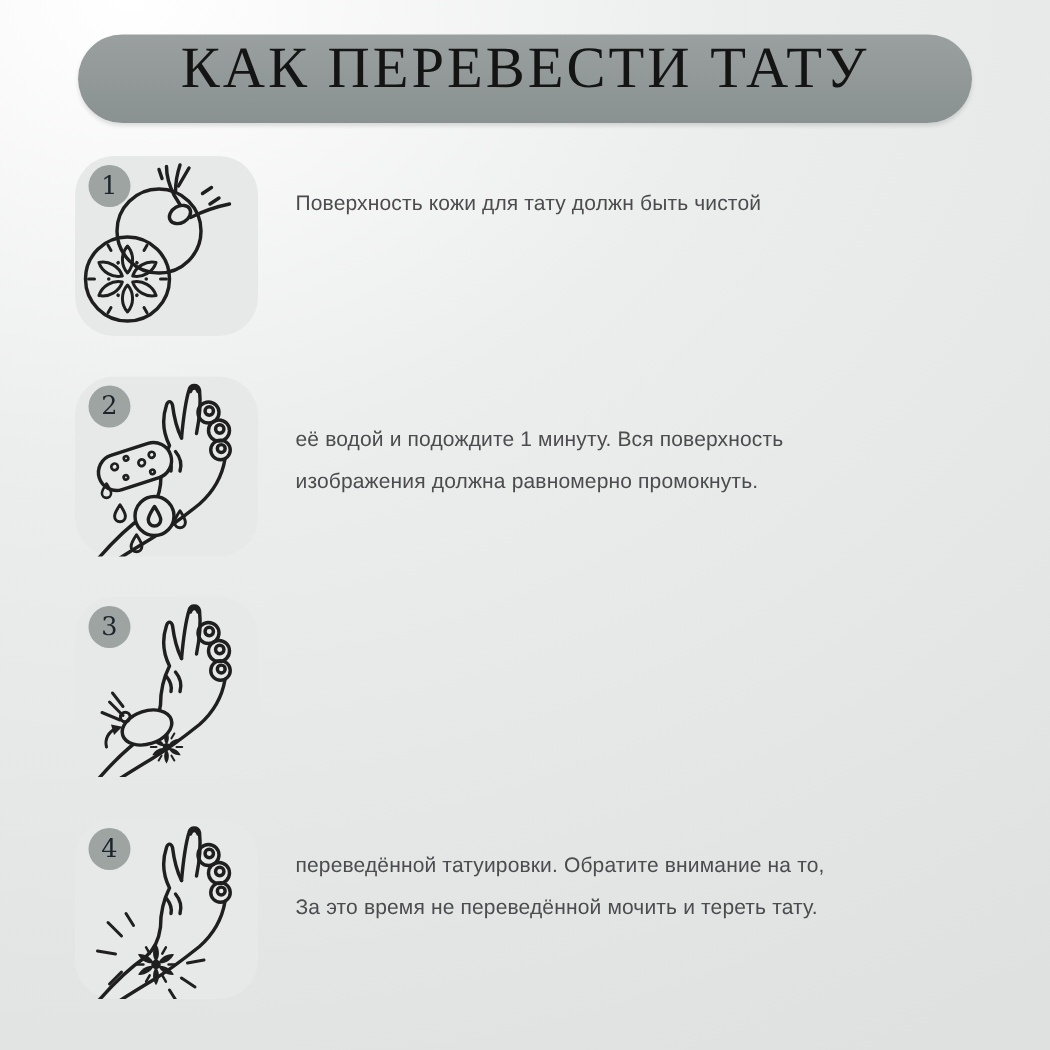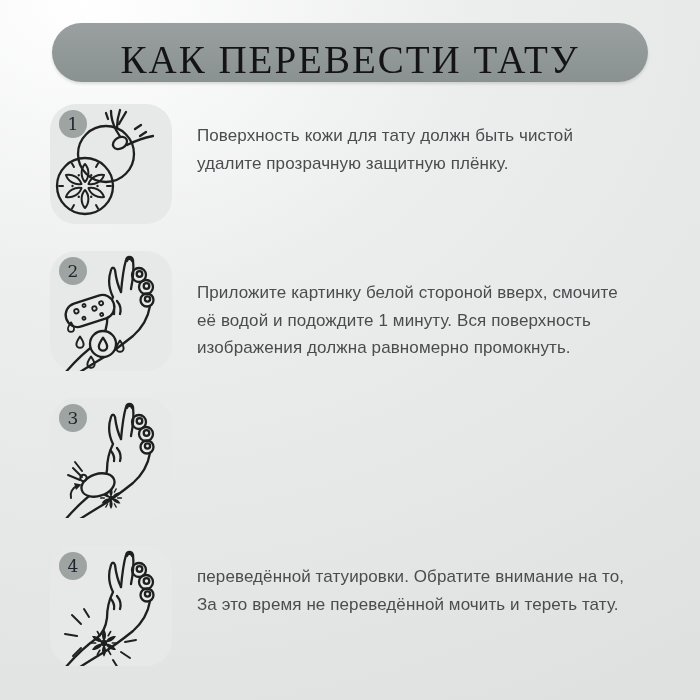--- a/index.html
+++ b/index.html
@@ -4,39 +4,39 @@
 <style>
   html,body{margin:0;padding:0;background:#cfcfcf;}
   .page{
     position:relative;width:700px;height:700px;overflow:hidden;
     background: radial-gradient(150% 115% at 12% 0%, #ffffff 0%, #eceded 38%, #dfe1e1 100%);
     font-family:"Liberation Sans", sans-serif;
   }
   .banner{
     position:absolute;left:52px;top:23px;width:596px;height:59px;border-radius:30px;
     background:linear-gradient(#99a09f,#8a9291);
-    display:flex;align-items:flex-end;justify-content:center;
+    display:flex;align-items:flex-start;justify-content:center;
     box-shadow:0 2px 3px rgba(0,0,0,0.12);
   }
   .banner h1{
     margin:0;font-family:"Liberation Serif", serif;font-weight:500;
     font-size:39px;letter-spacing:2px;color:#141414;white-space:nowrap;
   }
   .card{
     position:absolute;left:50px;width:122px;height:120px;border-radius:26px;background:#e7e9e9;
   }
   .card svg.illu{position:absolute;left:0;top:0;}
   .badge{
     position:absolute;left:9px;top:6px;width:28px;height:28px;border-radius:50%;
     background:#9da4a2;display:flex;align-items:center;justify-content:center;
     font-family:"DejaVu Serif", serif;font-size:17px;color:#1d242b;z-index:2;
   }
   .steptext{
     position:absolute;left:197px;width:492px;color:#4c4c4e;
-    font-size:17px;line-height:27.5px;letter-spacing:0.1px;
+    font-size:14px;line-height:27.5px;letter-spacing:0.1px;
   }
   .card.c1{top:104px}.card.c2{top:251px}.card.c3{top:398px}.card.c4{top:546px}
   .steptext.t1{top:122px}.steptext.t2{top:279px}.steptext.t3{top:427px}.steptext.t4{top:563px}
 </style>
 </head>
 <body>
 
 <svg width="0" height="0" style="position:absolute" aria-hidden="true">
   <defs>
     <g id="hand" fill="none" stroke="#1f1f1f" stroke-width="2.3" stroke-linecap="round" stroke-linejoin="round">
@@ -127,21 +127,20 @@
       <path d="M75 8 L68 20"></path>
       <path d="M55 9 L57 15"></path>
       <ellipse cx="69" cy="39" rx="7.5" ry="5.5" transform="rotate(-30 69 39)" fill="#e7e9e9"></ellipse>
       <path d="M76 41 C84 37 92 34 102 32"></path>
       <path d="M84 25 l6 -4"></path>
       <path d="M89 32 l6 -4"></path>
     </svg>
   </div>
   <div class="steptext t1">
     <div>Поверхность кожи для тату должн быть чистой</div>
-    <div>удалите прозрачную защитную плёнку.</div>
   </div>
 
   <div class="card c2">
     <div class="badge">
       <span>2</span>
     </div>
     <svg class="illu" width="122" height="120" viewBox="0 0 120 120" fill="none" stroke="#1f1f1f" stroke-width="2.3" stroke-linecap="round" stroke-linejoin="round">
       <use href="#hand"></use>
       <circle cx="52" cy="93" r="13" fill="#e7e9e9"></circle>
       <use href="#drop" transform="translate(52 93) scale(1.15)"></use>
@@ -156,21 +155,20 @@
             <circle cx="49" cy="67" r="1.5"></circle>
         </g>
       </g>
       <use href="#drop" transform="translate(29 91)"></use>
       <use href="#drop" transform="translate(40 111)"></use>
       <use href="#drop" transform="translate(69 95)"></use>
       <use href="#drop" transform="translate(20 76) scale(0.85)"></use>
     </svg>
   </div>
   <div class="steptext t2">
-    <div>Приложите картинку белой стороной вверх, смочите</div>
     <div>её водой и подождите 1 минуту. Вся поверхность</div>
     <div>изображения должна равномерно промокнуть.</div>
   </div>
 
   <div class="card c3">
     <div class="badge">
       <span>3</span>
     </div>
     <svg class="illu" width="122" height="120" viewBox="0 0 120 120" fill="none" stroke="#1f1f1f" stroke-width="2.3" stroke-linecap="round" stroke-linejoin="round">
       <use href="#hand"></use>

